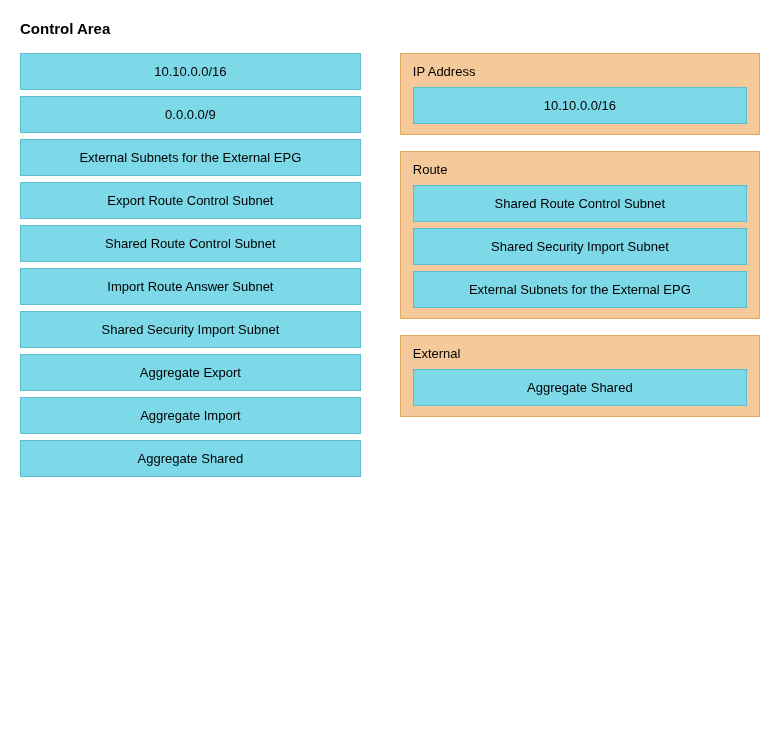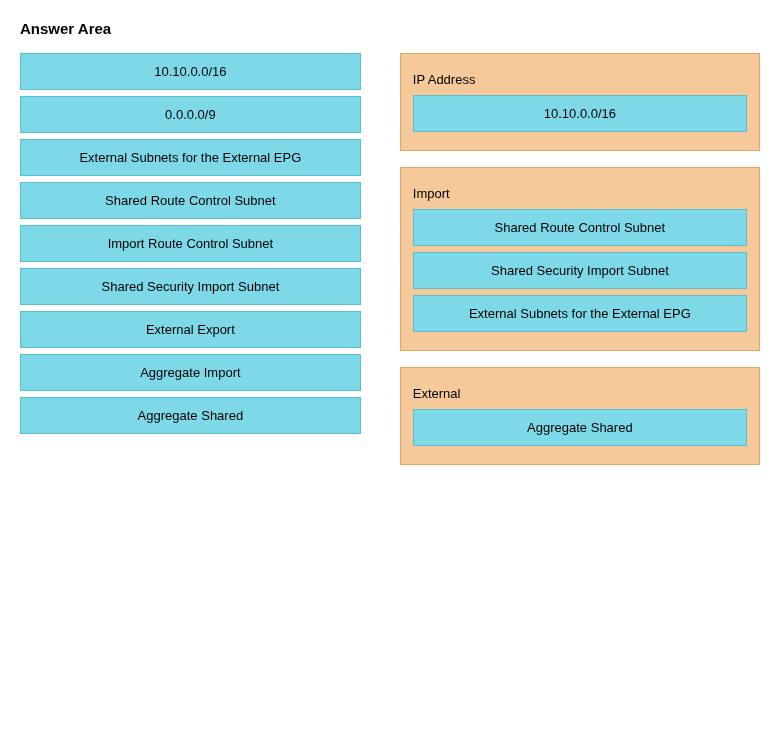--- a/index.html
+++ b/index.html
@@ -39,21 +39,21 @@
     
     .right-column {
       display: flex;
       flex-direction: column;
       gap: 16px;
       width: 370px;
     }
     .orange-box {
       background-color: #f5c99a;
       border: 1px solid #e0a860;
-      padding: 18px 12px;
+      padding: 10px 12px;
     }
     .orange-box-title {
       font-size: 13px;
       font-weight: normal;
       margin-bottom: 8px;
       color: #000;
     }
     .orange-box-content {
       display: flex;
       flex-direction: column;
@@ -65,45 +65,46 @@
       padding: 10px 12px;
       text-align: center;
       font-size: 13px;
       color: #000;
       cursor: pointer;
     }
   </style>
 </head>
 <body>
 
-<div class="page-title">Answer Area</div>
+<div class="page-title">Control Area</div>
 
 <div class="main-layout">
 
   <div class="left-column" id="left-column">
   <div class="blue-item">10.10.0.0/16</div>
       <div class="blue-item">0.0.0.0/9</div>
       <div class="blue-item">External Subnets for the External EPG</div>
+      <div class="blue-item">Export Route Control Subnet</div>
       <div class="blue-item">Shared Route Control Subnet</div>
-      <div class="blue-item">Import Route Control Subnet</div>
+      <div class="blue-item">Import Route Answer Subnet</div>
       <div class="blue-item">Shared Security Import Subnet</div>
-      <div class="blue-item">External Export</div>
+      <div class="blue-item">Aggregate Export</div>
       <div class="blue-item">Aggregate Import</div>
       <div class="blue-item">Aggregate Shared</div>
     </div>
 
   <div class="right-column" id="right-column">
   <div class="orange-box">
         <div class="orange-box-title">IP Address</div>
         <div class="orange-box-content">
           <div class="blue-item-in-orange">10.10.0.0/16</div>
         </div>
       </div>
       <div class="orange-box">
-        <div class="orange-box-title">Import</div>
+        <div class="orange-box-title">Route</div>
         <div class="orange-box-content">
           <div class="blue-item-in-orange">Shared Route Control Subnet</div>
           <div class="blue-item-in-orange">Shared Security Import Subnet</div>
           <div class="blue-item-in-orange">External Subnets for the External EPG</div>
         </div>
       </div>
       <div class="orange-box">
         <div class="orange-box-title">External</div>
         <div class="orange-box-content">
           <div class="blue-item-in-orange">Aggregate Shared</div>

